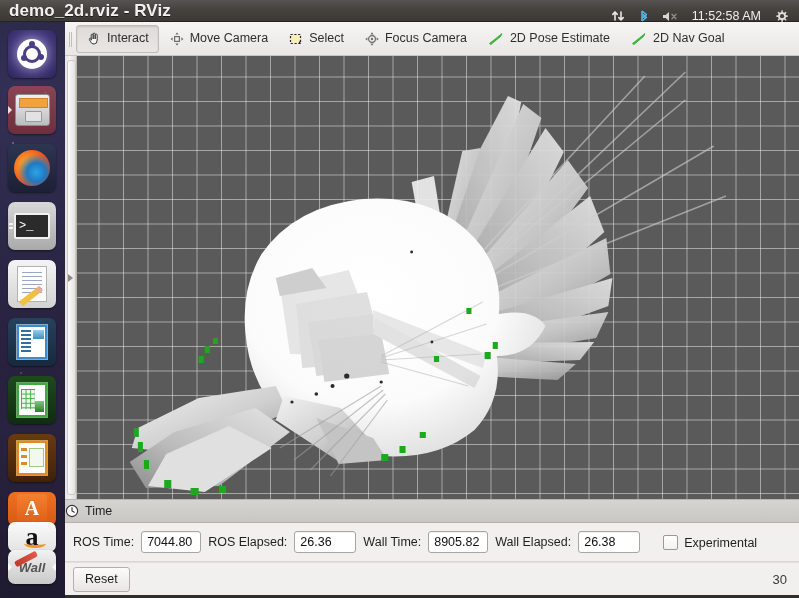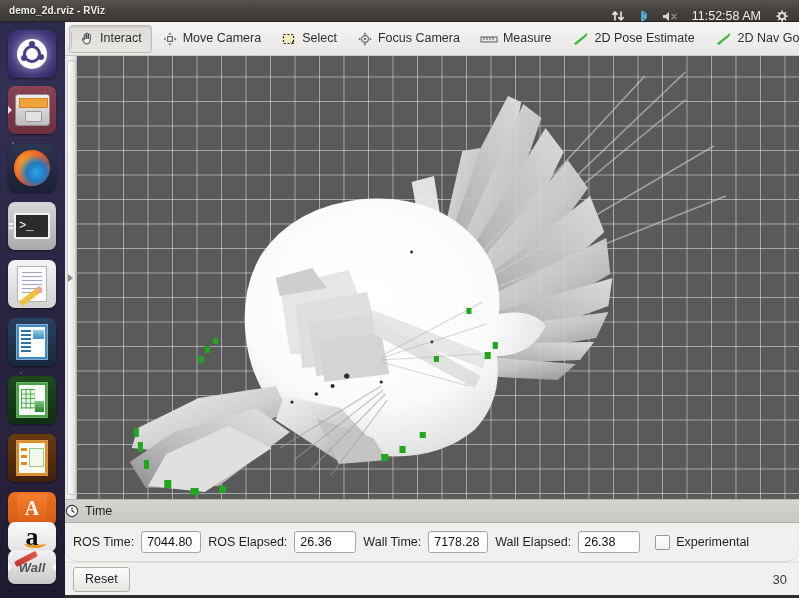--- a/index.html
+++ b/index.html
@@ -19,21 +19,21 @@
   .top-panel {
     position: absolute; left: 0; top: 0;
     width: 799px; height: 22px;
     background: linear-gradient(to bottom, #565350 0%, #46433f 45%, #3b3835 100%);
     border-bottom: 1px solid #262422;
     display: flex; align-items: center;
     box-sizing: border-box;
   }
   .win-title {
     color: #f2f1f0;
-    font-size: 10px;
+    font-size: 17px;
     font-weight: bold;
     margin-left: 9px;
     letter-spacing: .1px;
     text-shadow: 0 1px 0 rgba(0,0,0,.55);
     white-space: nowrap;
   }
   .tray {
     position: absolute; right: 4px; top: 0;
     height: 32px; display: flex; align-items: center; gap: 0px;
   }
@@ -218,35 +218,34 @@
     background: linear-gradient(to bottom,#d6d4d1,#c9c7c4);
     border-bottom: 1px solid #b4b1ad;
     font-size: 12.5px; color:#232323;
   }
   .tp-body {
     height: 38px; display:flex; align-items:center;
     padding: 0 8px; gap: 7px;
     border-bottom: 1px solid #d9d6d3;
     background: #f1f0ef;
     overflow: hidden;
-    border-radius: 14px;
   }
   .fl { font-size: 12.5px; color: #1f1f1f; white-space: nowrap; }
   .fbox {
     height: 22px; border: 1px solid #a9a6a2; border-radius: 3px;
     background: #ffffff;
     font-size: 12.5px; color: #111;
     padding: 0 5px;
     display: flex; align-items: center;
     box-sizing: border-box;
     box-shadow: inset 0 1px 1px rgba(0,0,0,.06);
   }
   .fbox.w1 { width: 60px; }
   .fbox.w2 { width: 62px; }
-  .chk-wrap { display:flex; align-items:center; gap:6px; margin-left: 8px;}
+  .chk-wrap { display:flex; align-items:flex-end; gap:6px; margin-left: 16px;}
   .chk {
     width: 13px; height: 13px; border: 1px solid #9b9894;
     background: linear-gradient(to bottom,#fff,#f2f1f0);
     border-radius: 2px;
   }
   .tp-footer {
     height: 32px; display:flex; align-items:center; justify-content:space-between;
     padding: 0 8px;
     background: #f1f0ef;
     border-top: 1px solid #e2e0dd;
@@ -377,29 +376,20 @@
         <span>
           <svg class="ico" width="16" height="16" viewBox="0 0 16 16">
             <circle cx="8" cy="8" r="3.4" fill="none" stroke="#6b6b6b" stroke-width="1.2"></circle>
             <circle cx="8" cy="8" r="1.2" fill="#6b6b6b"></circle>
             <path d="M8 1.2 L9.6 3.4 H6.4 Z M8 14.8 L6.4 12.6 H9.6 Z M1.2 8 L3.4 6.4 V9.6 Z M14.8 8 L12.6 9.6 V6.4 Z" fill="#6b6b6b"></path>
           </svg>
         </span>
         <span class="label">Focus Camera</span>
       </div>
 
-      <div class="tbtn">
-        <span>
-          <svg class="ico" width="18" height="14" viewBox="0 0 18 14">
-            <rect x="1" y="5" width="16" height="5" fill="#e9e7e3" stroke="#5b5b5b" stroke-width="1"></rect>
-            <path d="M4 5 V8 M7 5 V8 M10 5 V8 M13 5 V8" stroke="#5b5b5b" stroke-width="1"></path>
-          </svg>
-        </span>
-        <span class="label">Measure</span>
-      </div>
 
       <div class="tbtn">
         <span>
           <svg class="ico" width="18" height="14" viewBox="0 0 18 14">
             <path d="M2.5 11.5 L13 3.2 L14.8 1.6 L13.6 4.4 L3.8 12.6 Z" fill="#33cc33" stroke="#27a327" stroke-width="0.8" stroke-linejoin="round"></path>
           </svg>
         </span>
         <span class="label">2D Pose Estimate</span>
       </div>
 
@@ -546,21 +536,21 @@
       </div>
 
       <div class="tp-body">
         <span class="fl">ROS Time:</span>
         <span class="fbox w1">7044.80</span>
 
         <span class="fl">ROS Elapsed:</span>
         <span class="fbox w2">26.36</span>
 
         <span class="fl">Wall Time:</span>
-        <span class="fbox w1">7178.28</span>
+        <span class="fbox w1">8905.82</span>
 
         <span class="fl">Wall Elapsed:</span>
         <span class="fbox w2">26.38</span>
 
         <span class="chk-wrap">
           <span class="chk"></span>
           <span class="fl">Experimental</span>
         </span>
       </div>
 

